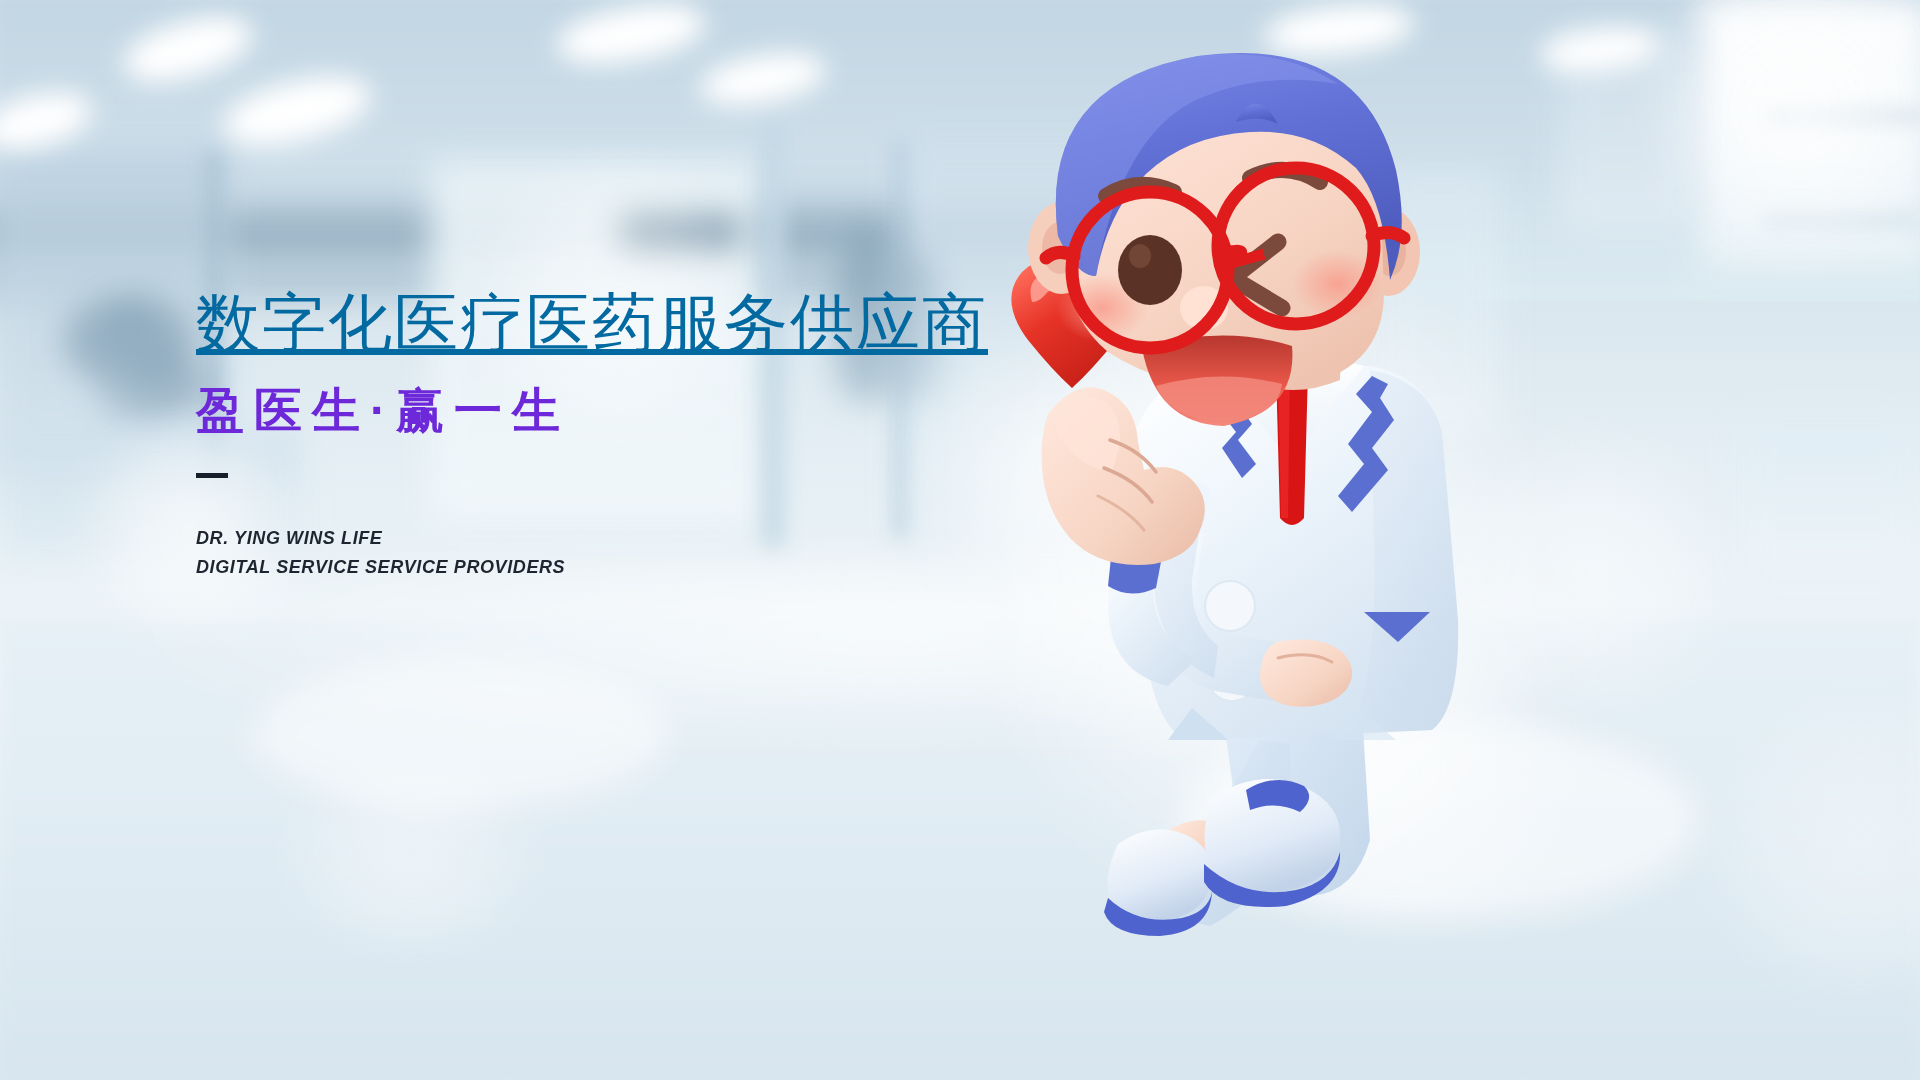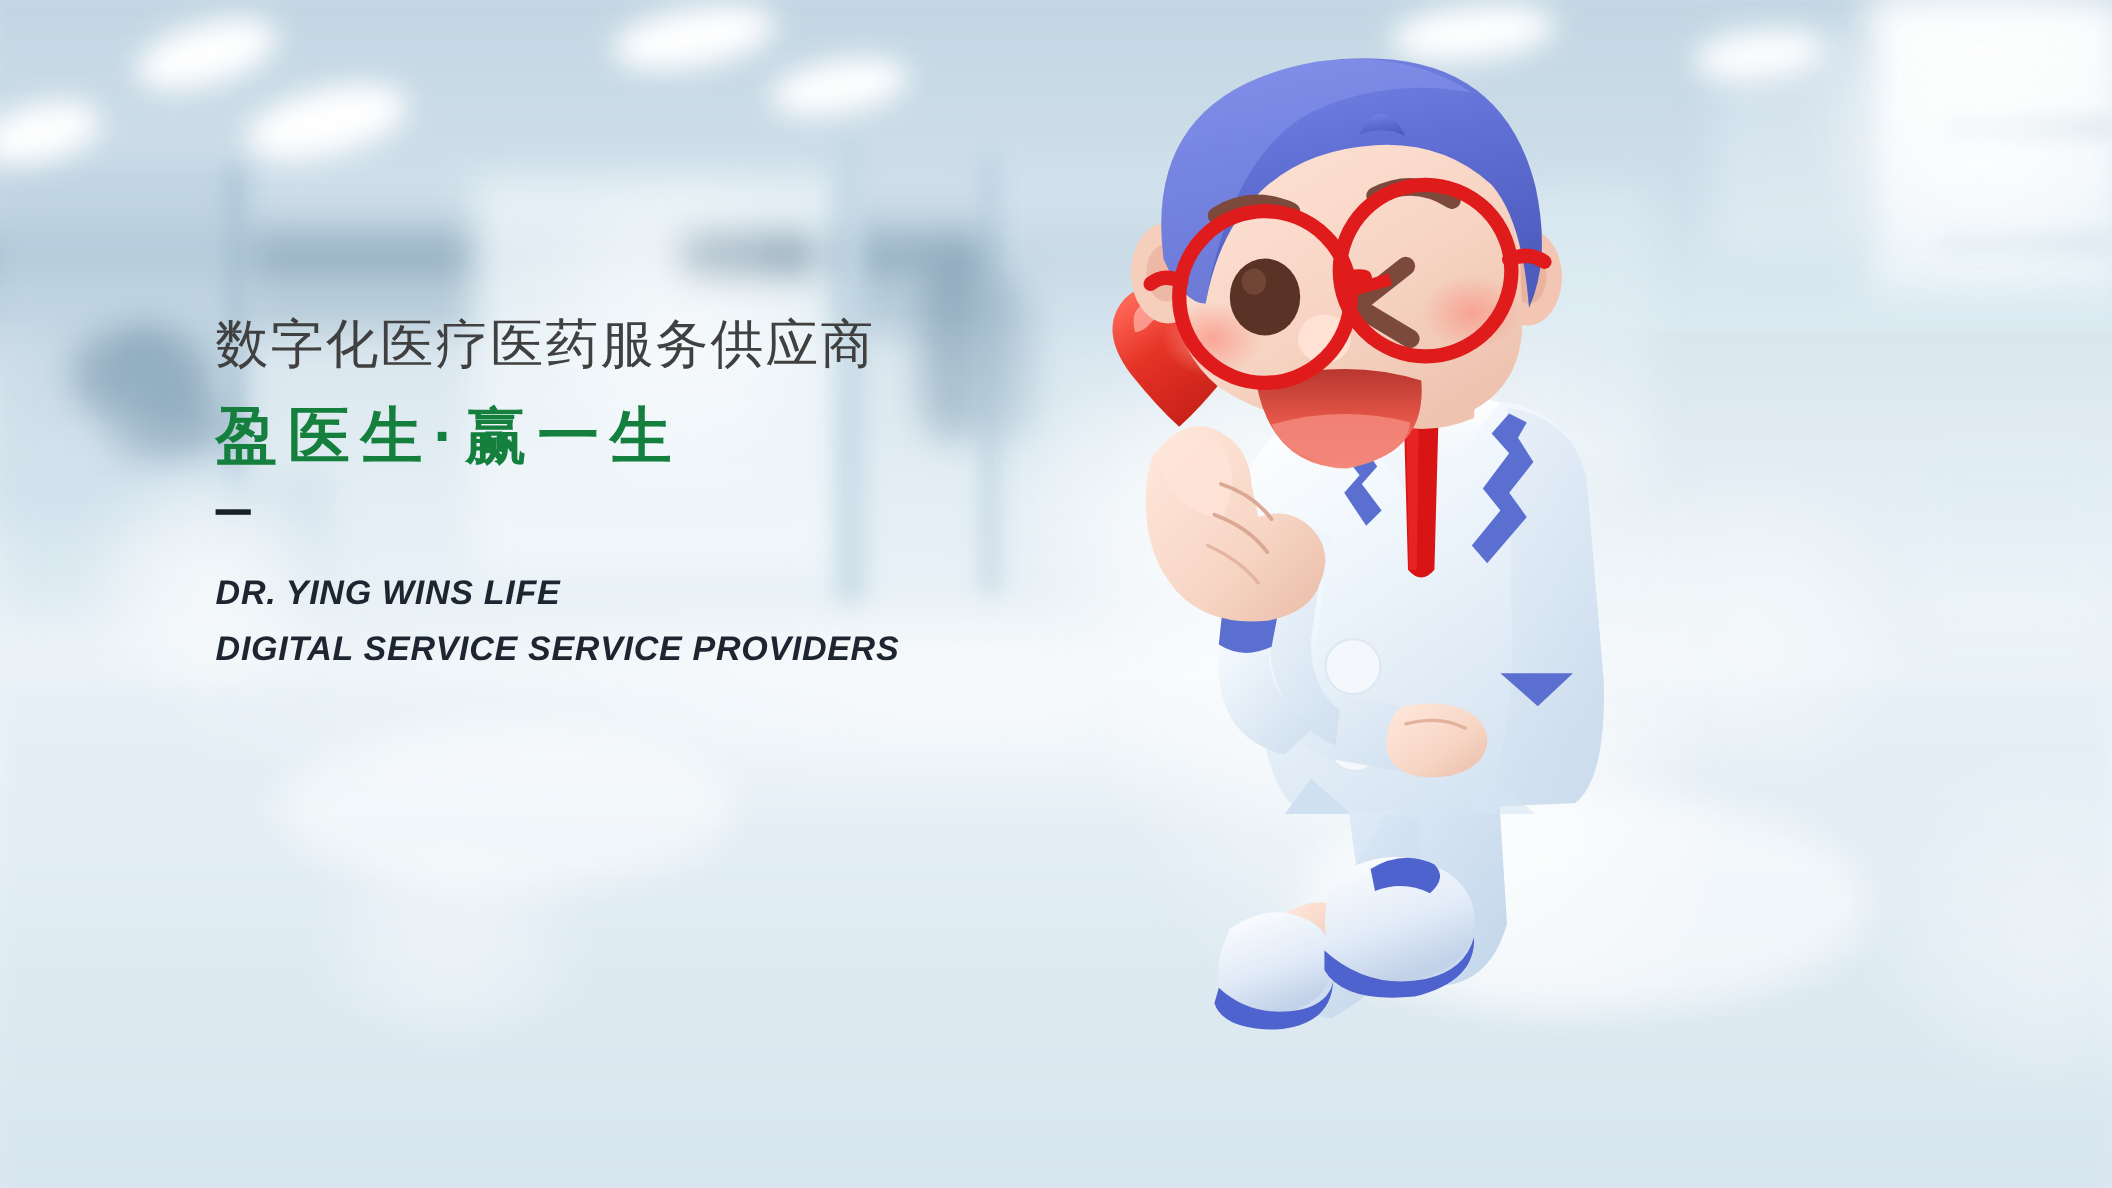--- a/index.html
+++ b/index.html
@@ -72,47 +72,48 @@
 
   
   #copy-block{
     position:absolute;
     left:196px;
     top:286px;
     width:820px;
     z-index:40;
   }
   #headline-sub{
-    font-size:48px;
+    font-size:64px;
     line-height:1.18;
-    color:#404040;
+    color:#0369a1;
     letter-spacing:2px;
     font-weight:400;
     white-space:nowrap;
+    text-decoration:underline;
   }
   #headline-main{
     margin-top:22px;
-    font-size:56px;
+    font-size:48px;
     line-height:1.12;
-    color:#15803d;
+    color:#6d28d9;
     font-weight:700;
     letter-spacing:10px;
     white-space:nowrap;
   }
   #rule-dash{
     margin-top:36px;
     width:32px;
     height:5px;
     background:#16202a;
   }
   #tagline-group{
     margin-top:46px;
   }
   .tagline-line{
-    font-size:31px;
+    font-size:18px;
     line-height:1.62;
     font-style:italic;
     font-weight:700;
     letter-spacing:.6px;
     color:#1d2630;
     white-space:nowrap;
   }
 
   
   #mascot{

